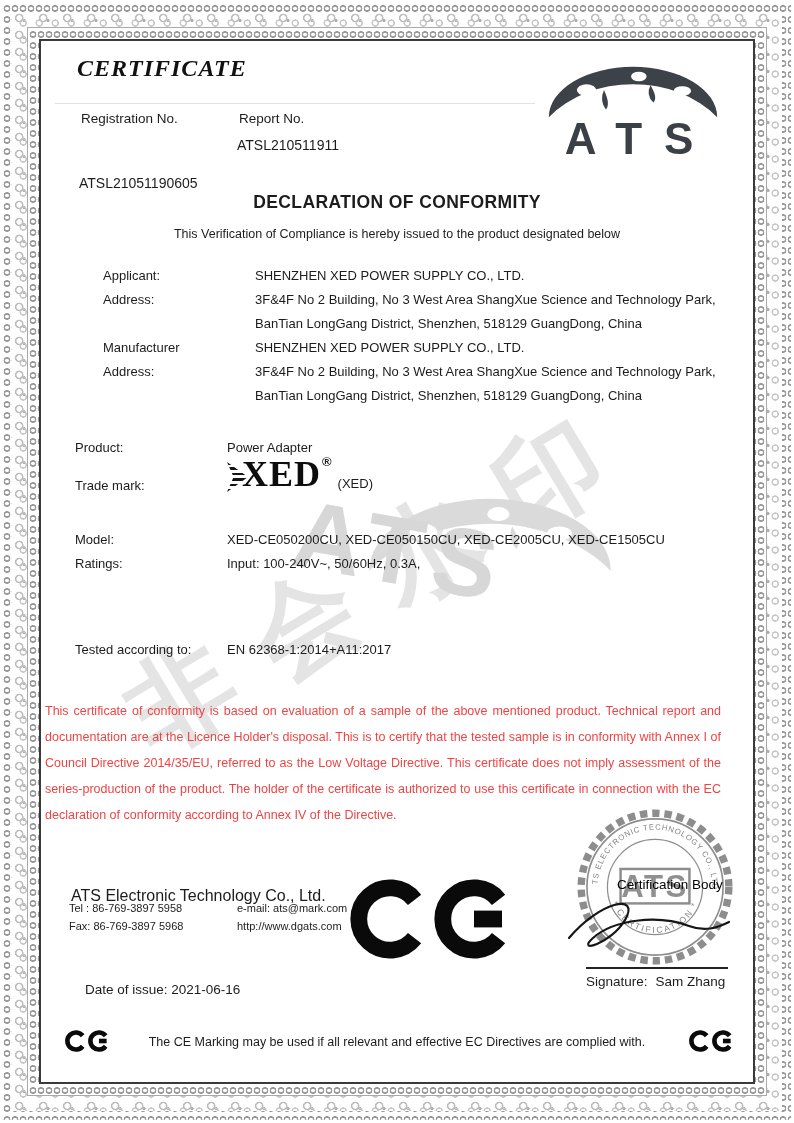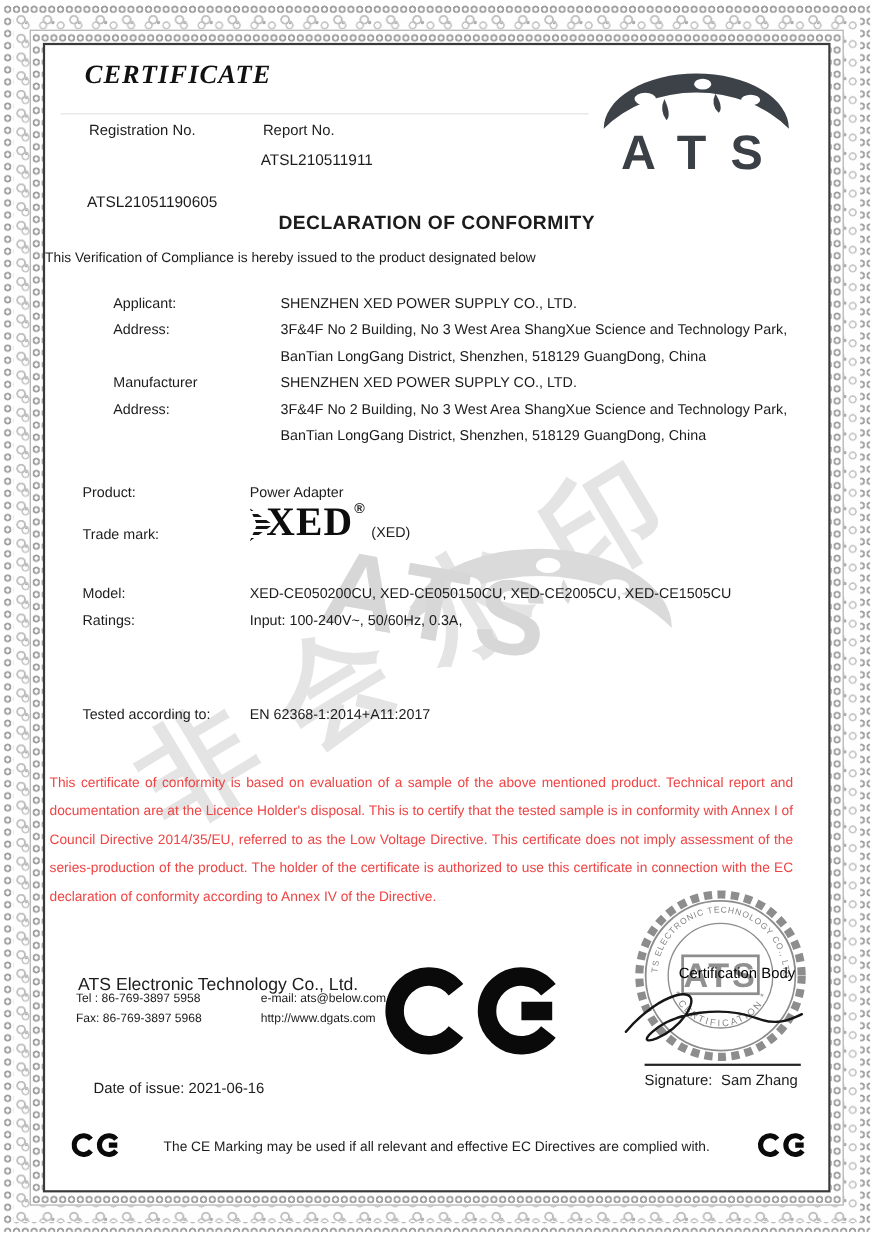--- a/index.html
+++ b/index.html
@@ -56,21 +56,21 @@
   .reg-value{left:38px;top:96px;font-size:14px;margin-top:38px;}
   .rep-value{left:196px;top:96px;font-size:14px;}
 
   .ats-logo{left:504px;top:20px;width:176px;text-align:center;}
   .ats-logo .letters{
     font-size:44px;font-weight:bold;color:#3b4046;letter-spacing:22px;
     margin-top:-8px;line-height:1;padding-left:14px;
   }
 
   .heading{left:0;top:151px;width:100%;text-align:center;font-weight:bold;font-size:17.5px;letter-spacing:.4px;}
-  .subheading{left:0;top:186px;width:100%;text-align:left;font-size:12.5px;}
+  .subheading{left:0;top:186px;width:100%;text-align:center;font-size:12.5px;}
 
   
   .block{left:34px;width:660px;font-size:13px;}
   .row{display:grid;grid-template-columns:152px 1fr;min-height:24px;align-items:start;}
   .row .lbl{white-space:nowrap;}
   .row .val{white-space:nowrap;}
   .info-block{top:227px;margin-left:28px;}
   .product-block{top:399px;}
   .tm-block{top:415px;}
   .tm-block .lbl{padding-top:22px;}
@@ -226,21 +226,21 @@
                 <span class="lbl">Tested according to:</span>
                 <span class="val">EN 62368-1:2014+A11:2017</span>
               </div>
             </div>
 
             <div class="abs paragraph">This certificate of conformity is based on evaluation of a sample of the above mentioned product. Technical report and documentation are at the Licence Holder's disposal. This is to certify that the tested sample is in conformity with Annex I of Council Directive 2014/35/EU, referred to as the Low Voltage Directive. This certificate does not imply assessment of the series-production of the product. The holder of the certificate is authorized to use this certificate in connection with the EC declaration of conformity according to Annex IV of the Directive.</div>
 
             <div class="abs issuer-name">ATS Electronic Technology Co., Ltd.</div>
             <div class="abs contacts">
               <span>Tel : 86-769-3897 5958</span>
-              <span>e-mail: ats@below.com</span>
+              <span>e-mail: ats@mark.com</span>
               <span>Fax: 86-769-3897 5968</span>
               <span>http://www.dgats.com</span>
             </div>
             <div class="abs date-issue">Date of issue: 2021-06-16</div>
 
             <div class="abs ce-big">
               <svg width="168" height="102" viewBox="0 0 210 100">
                 <path d="M 80.7 26 A 39 39 0 1 0 80.7 74" fill="none" stroke="#0a0a0a" stroke-width="21"></path>
                 <path d="M 185.7 26 A 39 39 0 1 0 185.7 74" fill="none" stroke="#0a0a0a" stroke-width="21"></path>
                 <line x1="155" y1="50" x2="190" y2="50" stroke="#0a0a0a" stroke-width="21"></line>

